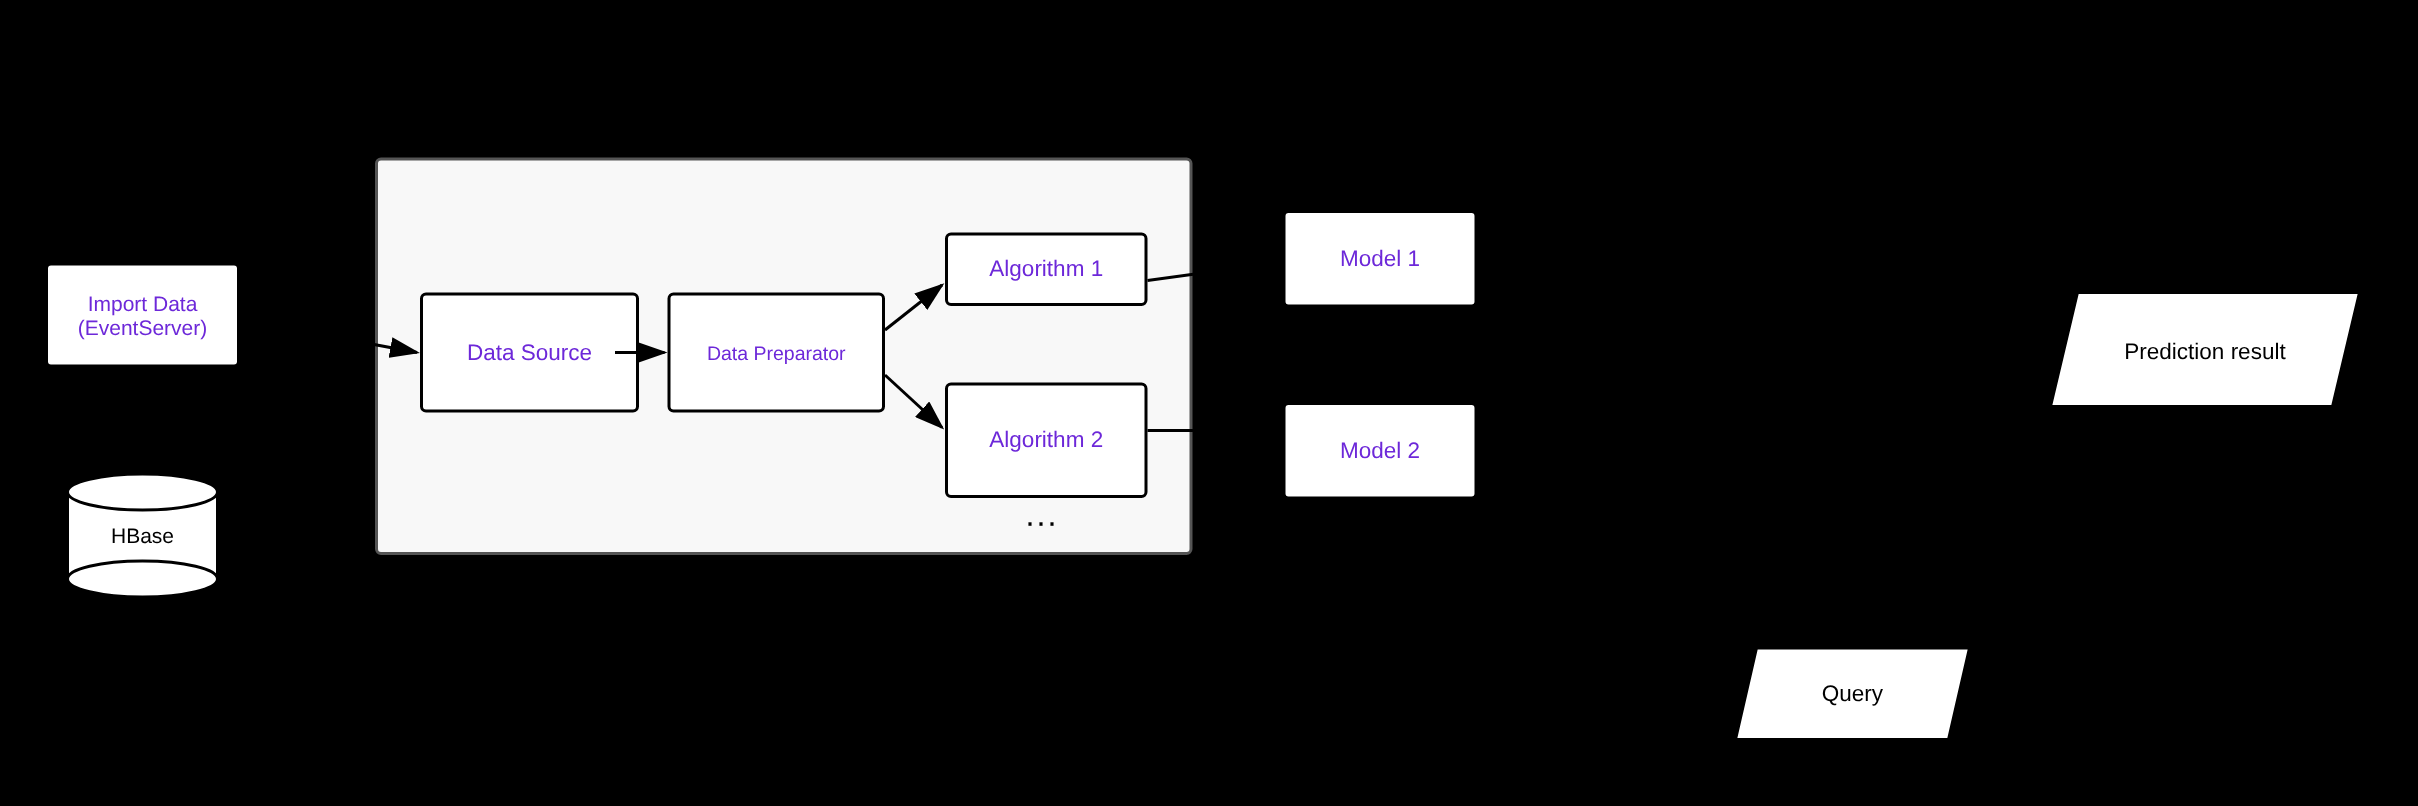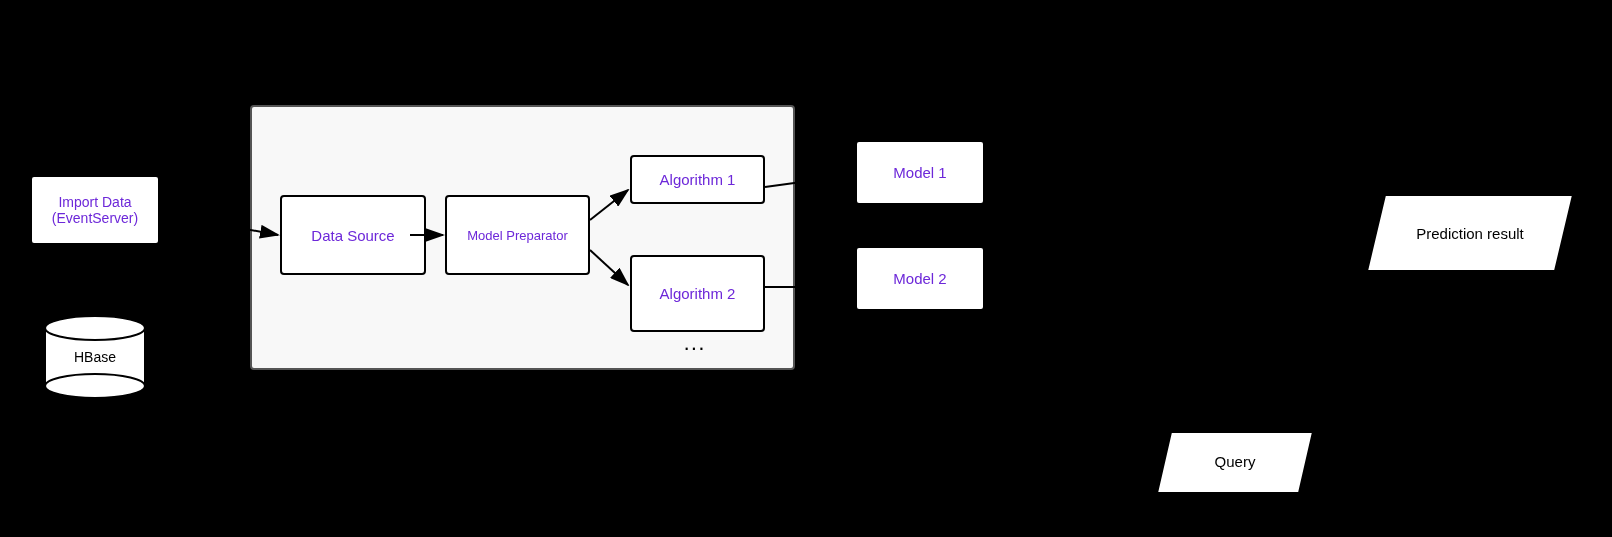--- a/index.html
+++ b/index.html
@@ -108,21 +108,21 @@
     .model1-box {
       top: 140px;
       left: 855px;
       width: 130px;
       height: 65px;
       border-radius: 4px;
     }
 
     
     .model2-box {
-      top: 246px;
+      top: 268px;
       left: 855px;
       width: 130px;
       height: 65px;
       border-radius: 4px;
     }
 
     
     .serving-box {
       top: 185px;
       left: 1130px;
@@ -195,21 +195,21 @@
     </svg>
   </div>
 
   <div class="box engine-box"></div>
 
   <div class="box data-source-box">
     <span>Data Source</span>
   </div>
 
   <div class="box data-preparator-box">
-    <span style="font-size:13px;">Model Preparator</span>
+    <span style="font-size:13px;">Data Preparator</span>
   </div>
 
   <div class="box algorithm1-box">
     <span>Algorithm 1</span>
   </div>
 
   <div class="box algorithm2-box">
     <span>Algorithm 2</span>
   </div>
 

